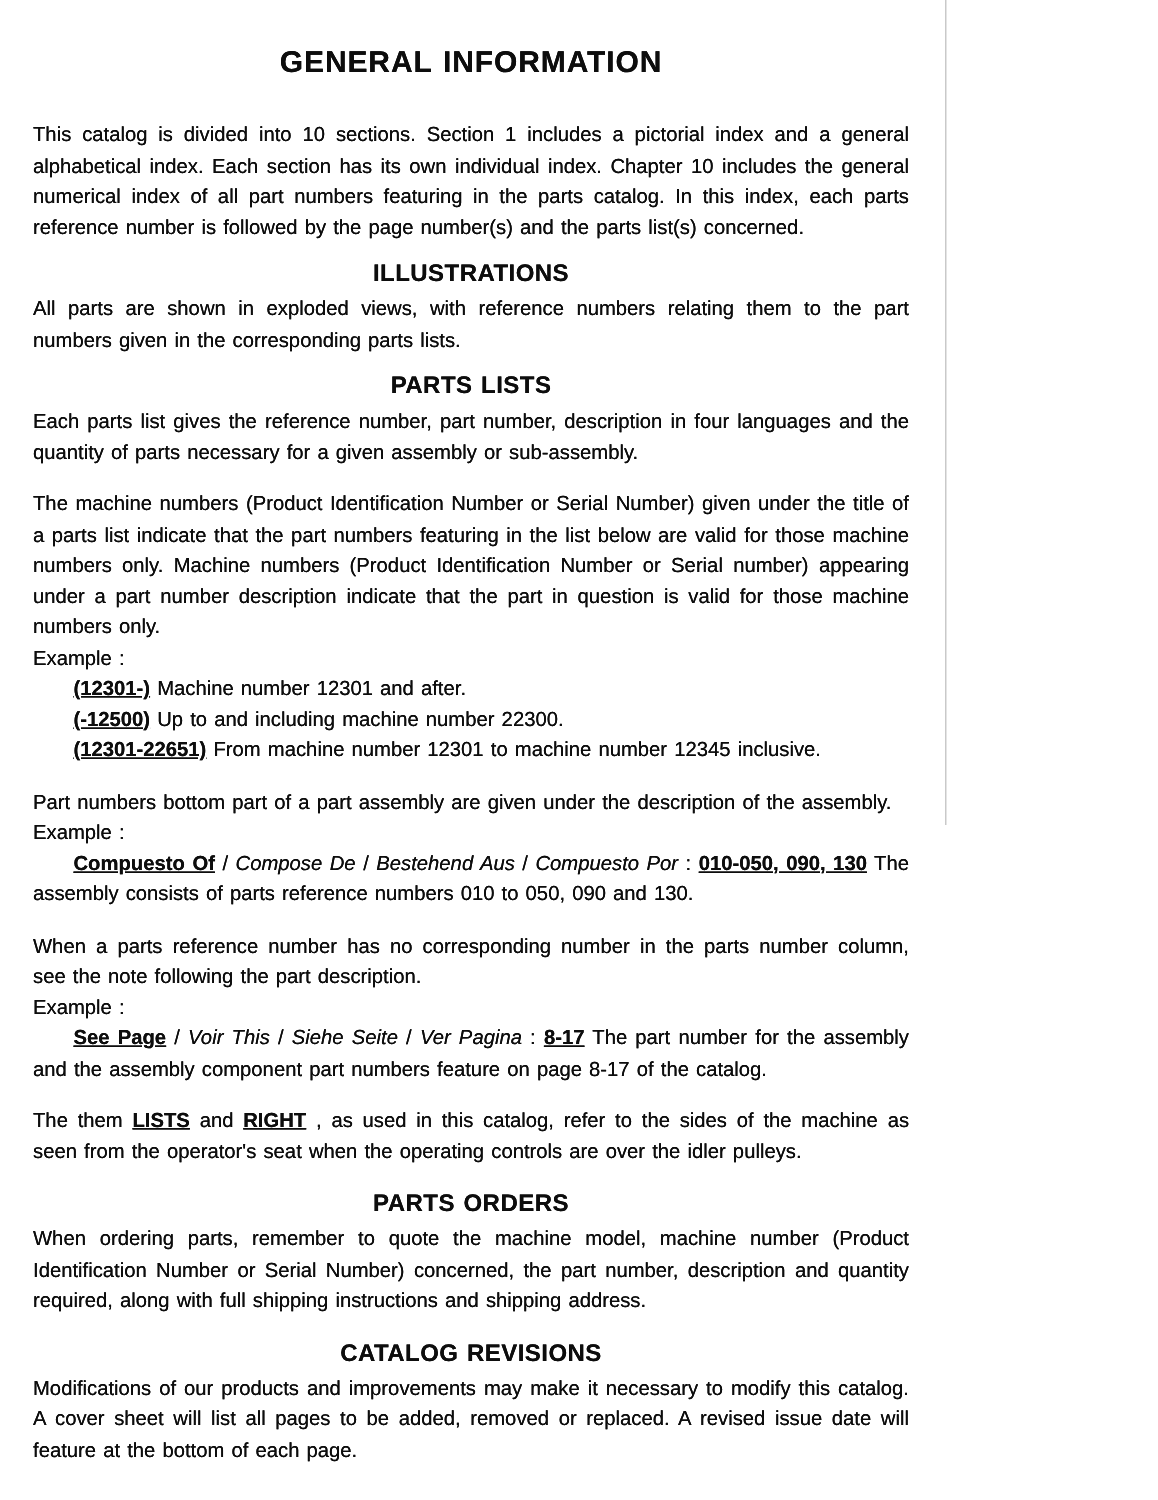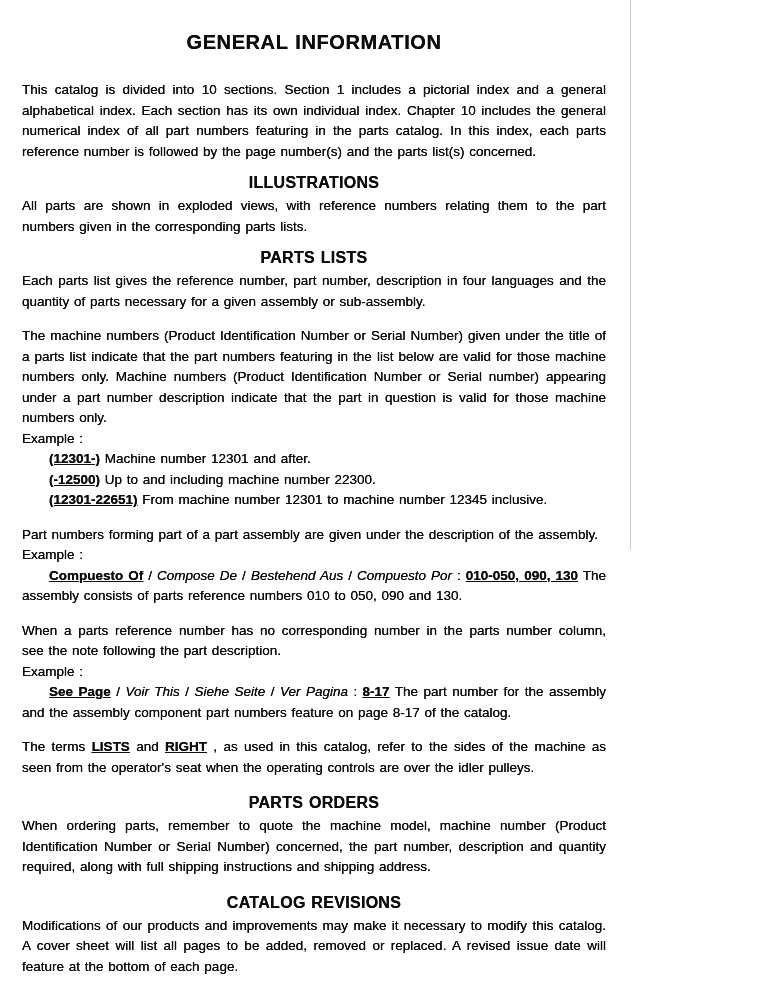--- a/index.html
+++ b/index.html
@@ -86,28 +86,28 @@
   <div class="ex-row">
     <b>(12301-)</b><span> Machine number 12301 and after.</span>
   </div>
   <div class="ex-row">
     <b>(-12500)</b><span> Up to and including machine number 22300.</span>
   </div>
   <div class="ex-row">
     <b>(12301-22651)</b><span> From machine number 12301 to machine number 12345 inclusive.</span>
   </div>
 
-  <p class="para gap-before">Part numbers forming part of a part assembly are given under the description of the assembly.</p>
+  <p class="para gap-before">Part numbers bottom part of a part assembly are given under the description of the assembly.</p>
   <div class="example-label">Example :</div>
   <p class="para hang"><b>Compuesto Of</b><span> / </span><i>Compose De</i><span> / </span><i>Bestehend Aus</i><span> / </span><i>Compuesto Por</i><span> : </span><b>010-050, 090, 130</b><span> The assembly consists of parts reference numbers 010 to 050, 090 and 130.</span></p>
 
   <p class="para gap-before">When a parts reference number has no corresponding number in the parts number column, see the note following the part description.</p>
   <div class="example-label">Example :</div>
   <p class="para hang"><b>See Page</b><span> / </span><i>Voir This</i><span> / </span><i>Siehe Seite</i><span> / </span><i>Ver Pagina</i><span> : </span><b>8-17</b><span> The part number for the assembly and the assembly component part numbers feature on page 8-17 of the catalog.</span></p>
 
-  <p class="para gap-before"><span>The terms </span><b>LISTS</b><span> and </span><b>RIGHT</b><span> , as used in this catalog, refer to the sides of the machine as seen from the operator's seat when the operating controls are over the idler pulleys.</span></p>
+  <p class="para gap-before"><span>The them </span><b>LISTS</b><span> and </span><b>RIGHT</b><span> , as used in this catalog, refer to the sides of the machine as seen from the operator's seat when the operating controls are over the idler pulleys.</span></p>
 
   <h2 class="heading gap-before">PARTS ORDERS</h2>
   <p class="para">When ordering parts, remember to quote the machine model, machine number (Product Identification Number or Serial Number) concerned, the part number, description and quantity required, along with full shipping instructions and shipping address.</p>
 
   <h2 class="heading gap-before">CATALOG REVISIONS</h2>
   <p class="para">Modifications of our products and improvements may make it necessary to modify this catalog. A cover sheet will list all pages to be added, removed or replaced. A revised issue date will feature at the bottom of each page.</p>
 </div>
 
 </body></html>

